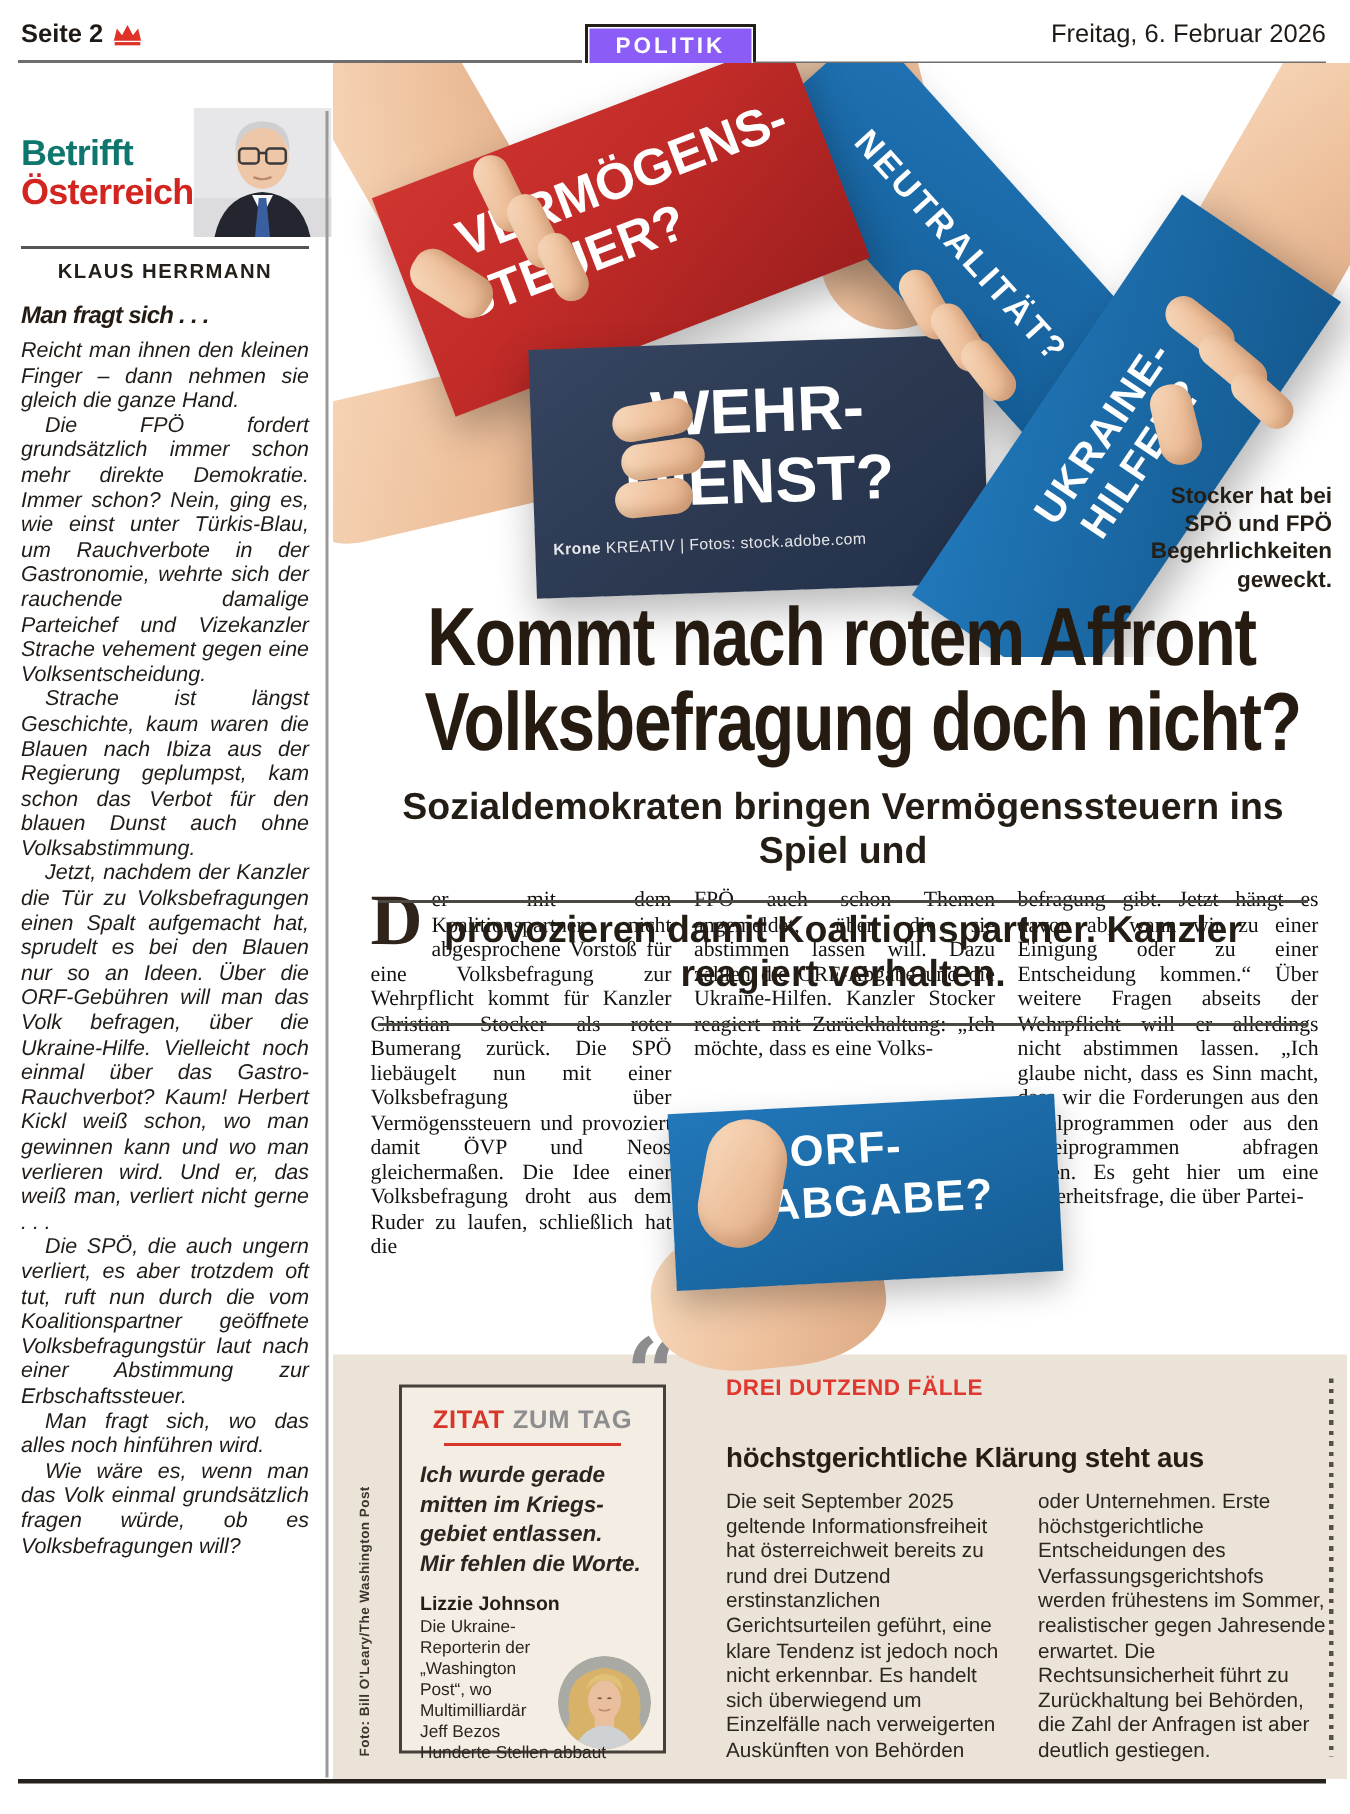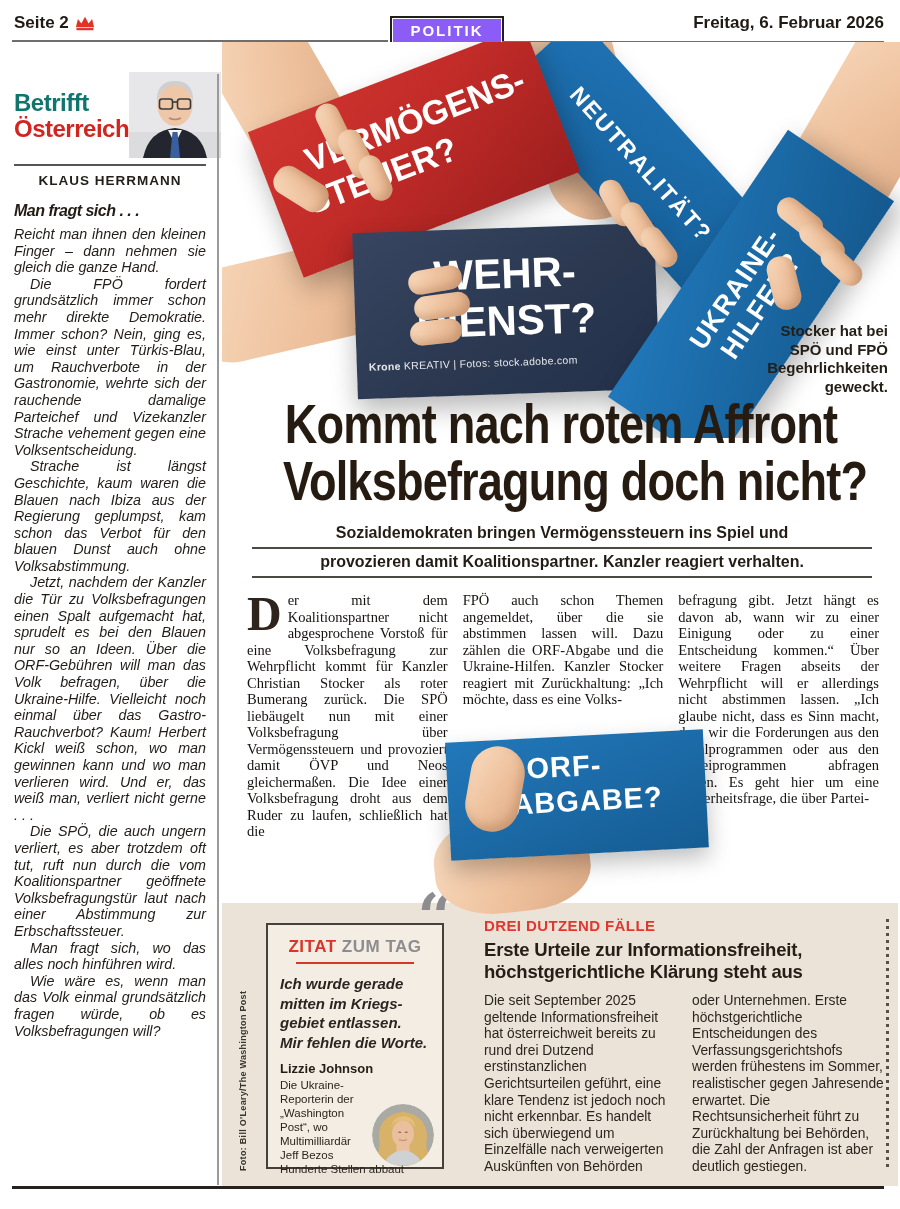--- a/index.html
+++ b/index.html
@@ -1,20 +1,20 @@
 <!DOCTYPE html>
 <html lang="de"><head>
 <meta charset="utf-8">
 <style>
   html,body{margin:0;padding:0;background:#fff;}
   #page{position:relative;width:900px;height:1209px;background:#fff;overflow:hidden;
         font-family:"Liberation Sans",sans-serif;color:#1f1a16;}
   
   .hdr-left{position:absolute;left:14px;top:13px;font-size:17px;font-weight:700;display:flex;align-items:center;gap:6px;justify-content:space-between;}
-  .hdr-date{position:absolute;right:16px;top:13px;font-size:17px;font-weight:700;}
+  .hdr-date{position:absolute;right:16px;top:13px;font-size:17px;font-weight:400;}
   .hdr-rule{position:absolute;top:40px;height:2px;background:#6e6e6e;}
   .hdr-rule.l{left:12px;width:376px;}
   .hdr-rule.r{left:502px;width:382px;top:41px;}
   .politik-box{position:absolute;left:390px;top:16px;width:110px;height:25px;background:#8b5cf6;
       border:2px solid #241e18;box-shadow:inset 0 0 0 1px #fff;display:flex;align-items:center;justify-content:center;
       color:#fff;font-weight:800;font-size:15px;letter-spacing:2px;}
   
   #authorcol{position:absolute;left:14px;top:72px;width:192px;}
   .logo-row{display:flex;justify-content:space-between;align-items:flex-start;height:88px;}
   .logo-txt{font-size:24px;font-weight:800;line-height:26px;letter-spacing:-0.5px;padding-top:18px;}
@@ -52,21 +52,21 @@
   .card-ukr{left:368px;top:193px;width:322px;height:128px;transform:rotate(-56deg);
       background:linear-gradient(160deg,#2178ba 0%,#14598f 100%);
       text-align:center;font-size:27px;line-height:31px;padding-top:30px;box-sizing:border-box;letter-spacing:1px;}
   .collage-caption{position:absolute;right:12px;top:280px;width:142px;text-align:right;
       font-size:15px;line-height:18.5px;font-weight:700;color:#241e16;}
   
   #headline{position:absolute;left:222px;top:396px;width:678px;text-align:center;z-index:6;}
   #headline .hl{display:block;font-size:55px;line-height:57px;font-weight:800;letter-spacing:-1px;color:#261b11;
       transform:scaleX(.82);transform-origin:50% 50%;white-space:nowrap;}
   #subhead{position:absolute;left:252px;top:524px;width:620px;text-align:center;z-index:6;}
-  #subhead .sl{display:block;font-size:16px;font-weight:700;color:#241d15;padding-bottom:5px;
+  #subhead .sl{display:block;font-size:25px;font-weight:700;color:#241d15;padding-bottom:18px;
       border-bottom:2px solid #4c4842;margin-bottom:4px;}
   
   #article{position:absolute;left:247px;top:592px;width:632px;height:311px;overflow:hidden;
       font-family:"Liberation Serif",serif;font-size:14.5px;line-height:16.5px;text-align:justify;color:#14110e;
       display:flex;gap:15px;}
   #article .acol{flex:1;}
   .dropcap{float:left;font-size:48px;line-height:38px;font-weight:700;color:#2f241c;padding:3px 6px 0 0;}
   
   #orf{position:absolute;left:432px;top:700px;width:280px;height:205px;z-index:5;}
   .orf-palm{left:2px;top:112px;width:156px;height:100px;border-radius:46% 54% 40% 40%;transform:rotate(-6deg);}
@@ -269,21 +269,21 @@
             </g>
           </svg>
         </span>
         <span>Die Ukraine-Reporterin der „Washington Post“, wo Multimilliardär Jeff Bezos Hunderte Stellen abbaut</span>
       </div>
     </div>
 
     <div id="infostory">
       <div class="info-kicker">DREI DUTZEND FÄLLE</div>
       <div class="info-headline">
-        <span>Erste Urteile zur Informationsfreiheit,</span><br>
+        <br>
         <span>höchstgerichtliche Klärung steht aus</span>
       </div>
       <div class="info-cols">
         <div class="icol">Die seit September 2025 geltende Informationsfreiheit hat österreichweit bereits zu rund drei Dutzend erstinstanzlichen Gerichtsurteilen geführt, eine klare Tendenz ist jedoch noch nicht erkennbar. Es handelt sich überwiegend um Einzelfälle nach verweigerten Auskünften von Behörden</div>
         <div class="icol">oder Unternehmen. Erste höchstgerichtliche Entscheidungen des Verfassungsgerichtshofs werden frühestens im Sommer, realistischer gegen Jahresende erwartet. Die Rechtsunsicherheit führt zu Zurückhaltung bei Behörden, die Zahl der Anfragen ist aber deutlich gestiegen.</div>
       </div>
     </div>
     <div class="dotted-line"></div>
   </div>
 

